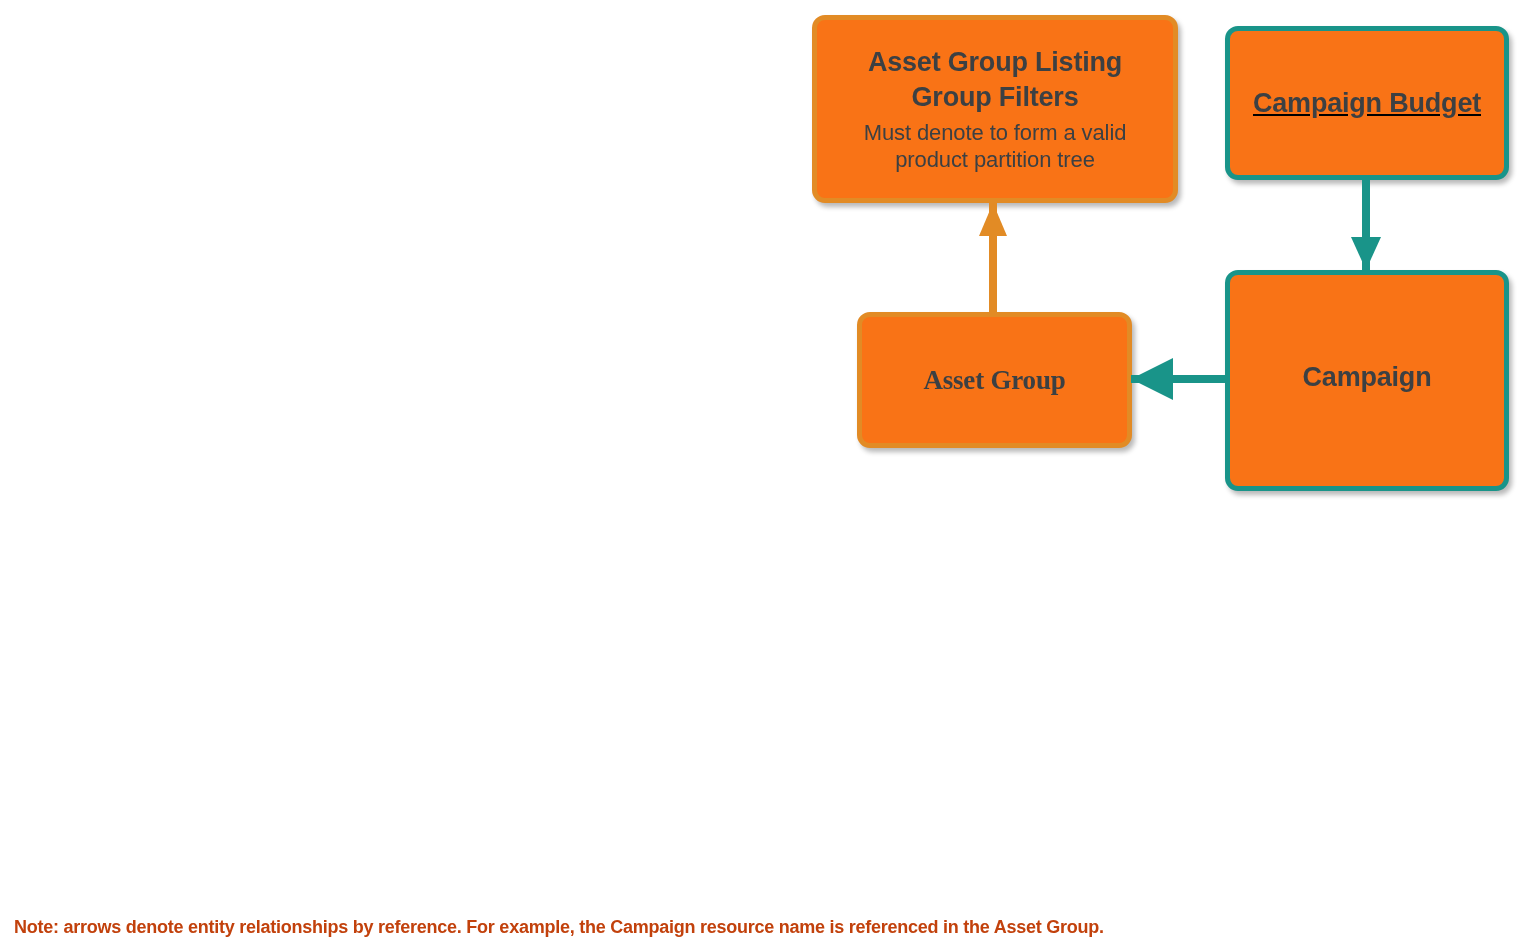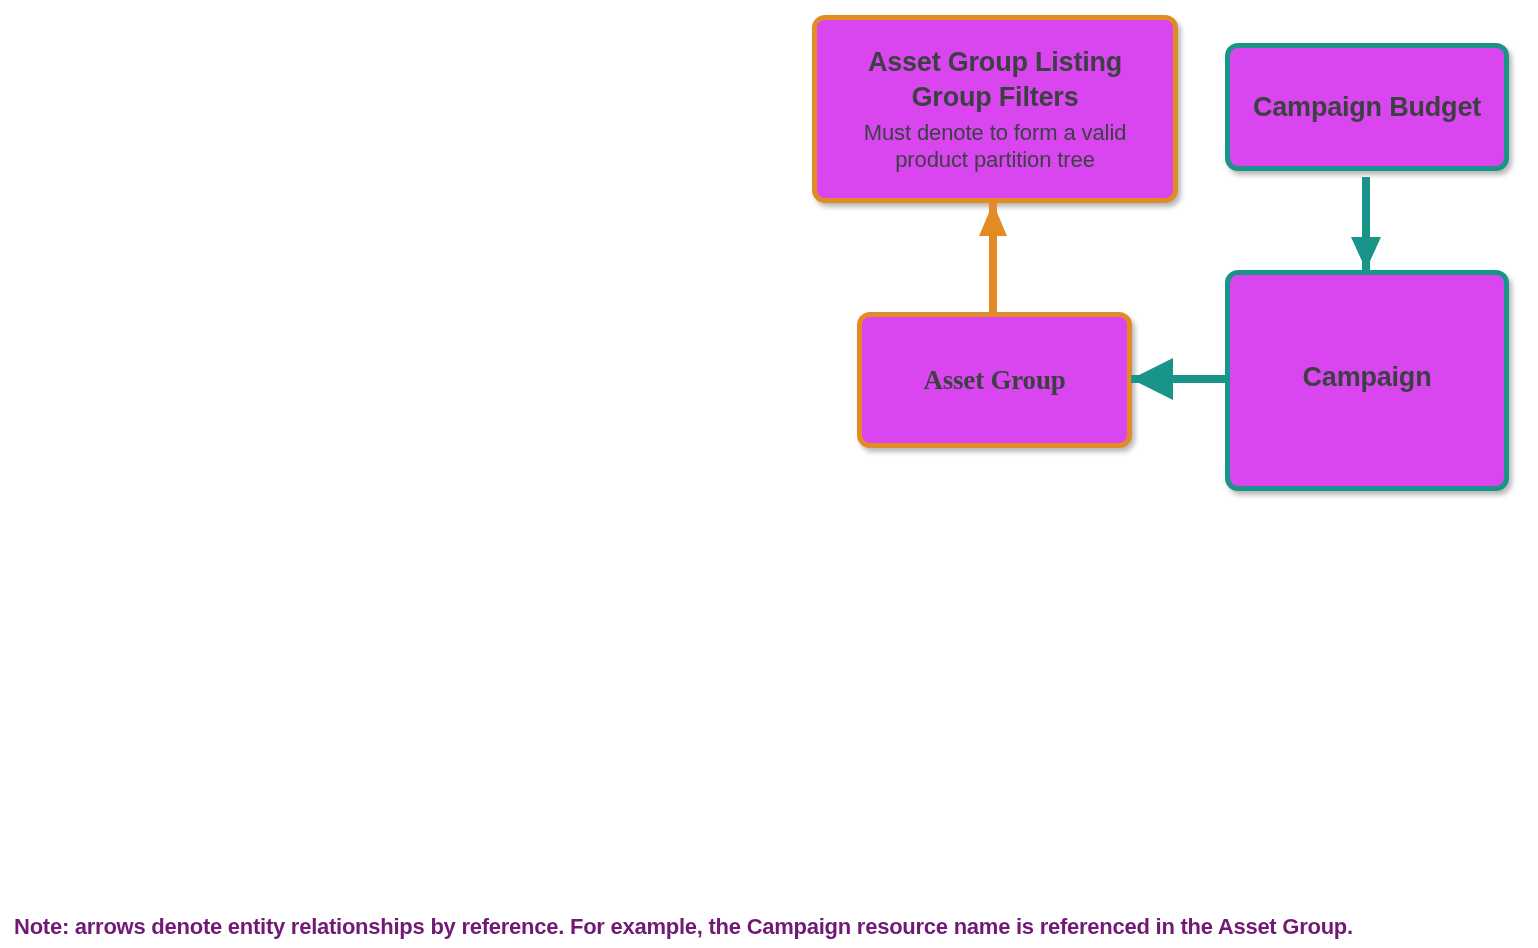--- a/index.html
+++ b/index.html
@@ -20,21 +20,21 @@
     position: absolute;
     left: 0;
     top: 0;
     width: 1538px;
     height: 948px;
   }
 
   .node {
     position: absolute;
     box-sizing: border-box;
-    background: #d946ef;
+    background: #f97316;
     border-style: solid;
     border-width: 5px;
     border-radius: 13px;
     display: flex;
     flex-direction: column;
     align-items: center;
     justify-content: center;
     text-align: center;
     box-shadow: 3px 4px 5px rgba(0, 0, 0, 0.28);
   }
@@ -52,21 +52,21 @@
     color: #3C4043;
     font-weight: normal;
     font-size: 22px;
     line-height: 27px;
     letter-spacing: -0.1px;
   }
 
   
   #node-aglgf   { left: 812px;  top: 15px;  width: 366px; height: 188px; padding: 0 14px; }
   #node-aglgf .node-title { margin-bottom: 4px; }
-  #node-budget  { left: 1225px; top: 43px;  width: 284px; height: 128px; }
+  #node-budget  { left: 1225px; top: 26px;  width: 284px; height: 154px; text-decoration: underline; }
   #node-asset   { left: 857px;  top: 312px; width: 275px; height: 136px; font-family: Liberation Serif, serif; }
   #node-campaign{ left: 1225px; top: 270px; width: 284px; height: 221px; padding: 0 10px; gap: 39px; }
   #node-campaign .node-title { margin-bottom: 6px; }
 
   
   .arrow { position: absolute; }
 
   
   #arrow-asset-to-aglgf {
     left: 989px;
@@ -124,23 +124,23 @@
     width: 0; height: 0;
     border-top: 21px solid transparent;
     border-bottom: 21px solid transparent;
     border-right: 42px solid #199489;
   }
 
   #footer-note {
     position: absolute;
     left: 14px;
     top: 915px;
-    color: #701a75;
+    color: #c2410c;
     font-weight: bold;
-    font-size: 22px;
+    font-size: 18px;
     line-height: 24px;
     letter-spacing: -0.25px;
     white-space: nowrap;
   }
 </style>
 </head>
 <body>
 
 <div id="diagram-canvas">
 

